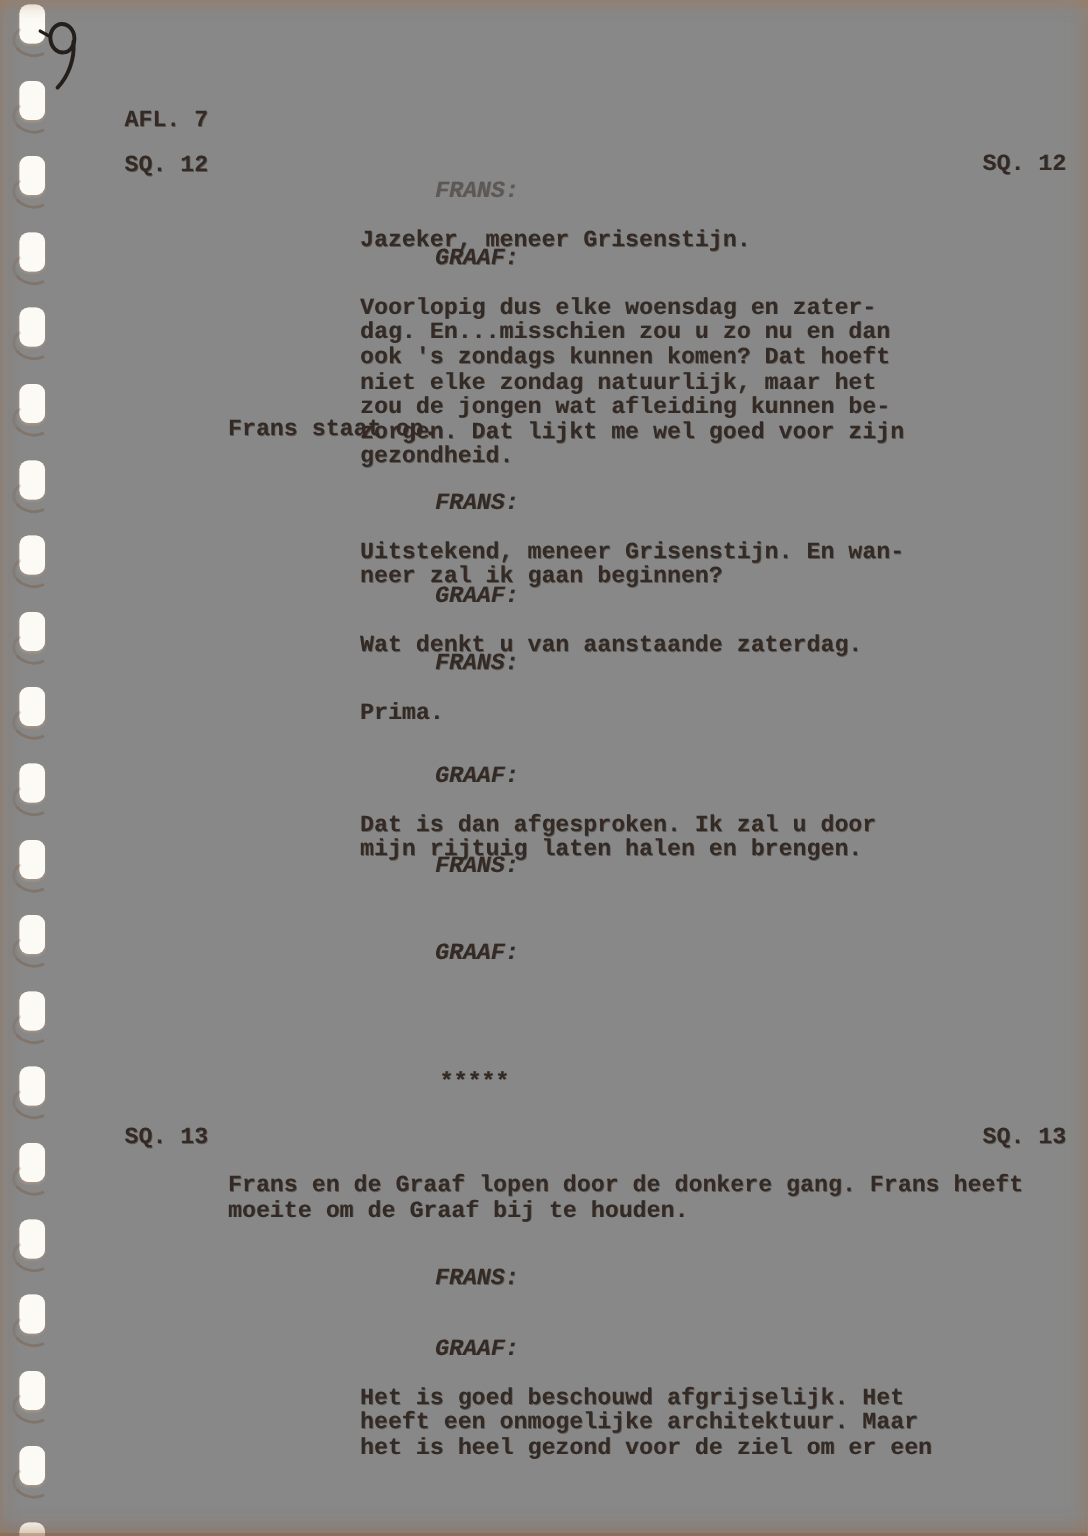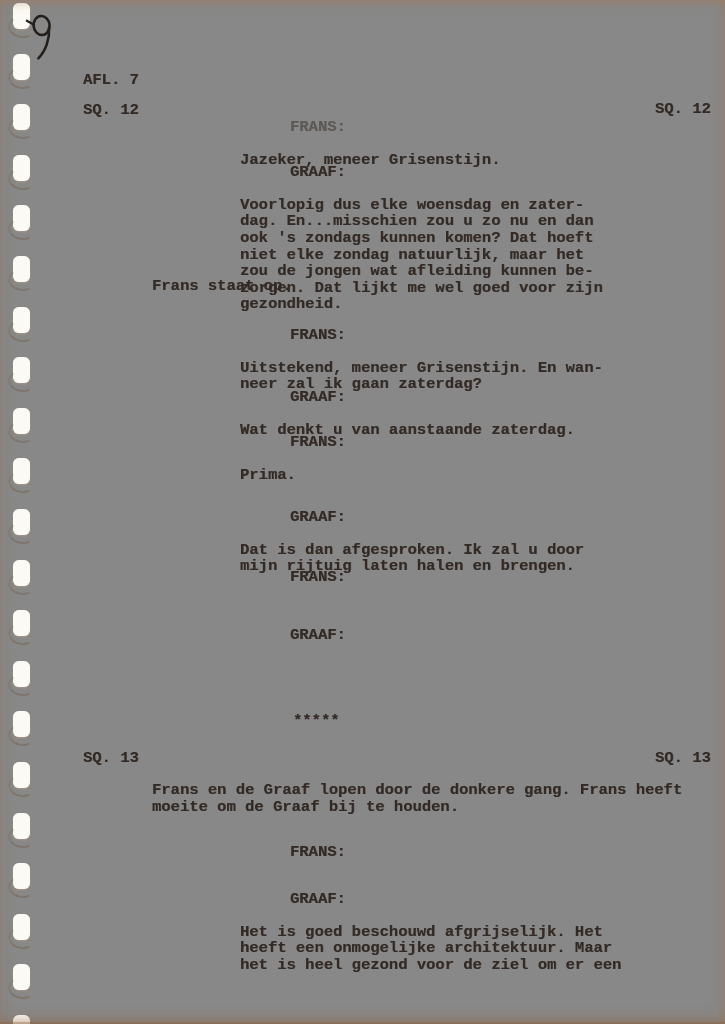--- a/index.html
+++ b/index.html
@@ -22,21 +22,21 @@
       inset 0 -9px 14px -6px rgba(148,100,62,.50),
       inset 0 -2px 0 rgba(120,85,55,.30),
       inset -7px 0 16px -9px rgba(180,130,90,.40),
       inset 7px 0 16px -11px rgba(180,130,90,.28);
   }
   .t{
     position:absolute;font-size:15.5px;line-height:16.6px;
     white-space:pre-line;letter-spacing:0;
     text-shadow:0.5px 0.4px 0.4px rgba(52,40,30,.5);
   }
-  .cue{margin-left:50px;}
+  .cue{margin-left:50px;font-style:italic;}
   .faded{opacity:.5;}
   .heading{text-decoration:underline;text-underline-offset:3px;text-decoration-thickness:1.7px;}
   .hole{
     position:absolute;left:13px;width:17px;height:26px;border-radius:6px;
     background:#fcfaf4;
     box-shadow:0 1px 2px rgba(195,162,130,.55), inset 0 0 2px #ffffff;
   }
   .hole::after{
     content:"";position:absolute;left:-5px;bottom:-9px;width:23px;height:17px;
     border-radius:50%;border:2.4px solid transparent;
@@ -102,21 +102,21 @@
 zou de jongen wat afleiding kunnen be-
 zorgen. Dat lijkt me wel goed voor zijn
 gezondheid.</div>
   </div>
 
   <div class="t" style="left:152px;top:278px">Frans staat op.</div>
 
   <div class="t" style="left:240px;top:310px">
     <div class="cue">FRANS:</div>
     <div class="lines">Uitstekend, meneer Grisenstijn. En wan-
-neer zal ik gaan zaterdag?</div>
+neer zal ik gaan beginnen?</div>
   </div>
 
   <div class="t" style="left:240px;top:372px">
     <div class="cue">GRAAF:</div>
     <div class="lines">Wat denkt u van aanstaande zaterdag.</div>
   </div>
 
   <div class="t" style="left:240px;top:417px">
     <div class="cue">FRANS:</div>
     <div class="lines">Prima.</div>

